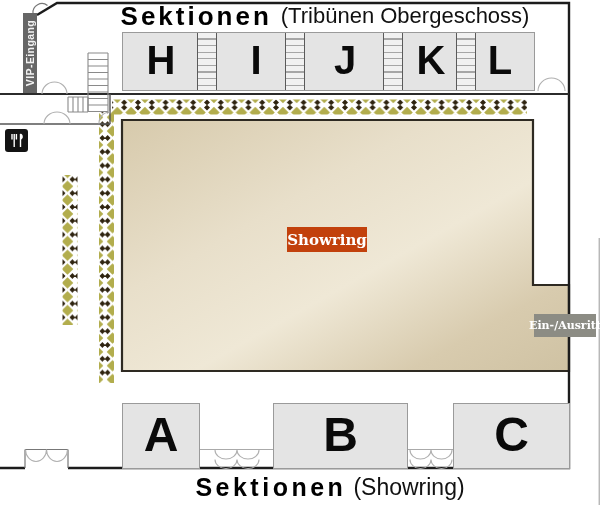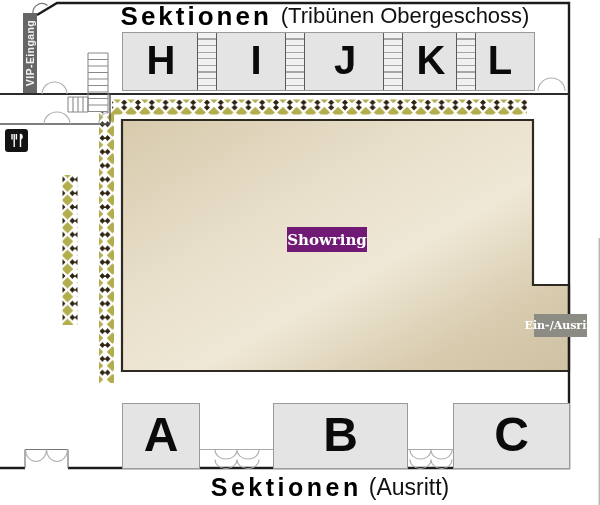--- a/index.html
+++ b/index.html
@@ -26,24 +26,24 @@
   .toplet{position:absolute;top:50%;transform:translate(-50%,-53%);
     font-weight:700;font-size:40px;color:#0a0a0a;}
   .botbox{display:flex;align-items:center;justify-content:center;}
   .botlet{font-weight:700;font-size:48px;color:#0a0a0a;transform:translateY(-2px);}
 
   
   .vipbox{position:absolute;left:23px;top:13px;width:14px;height:80px;background:#666;
     display:flex;align-items:center;justify-content:center;}
   .vipbox span{transform:rotate(-90deg);white-space:nowrap;color:#f2f2f2;
     font-weight:700;font-size:10.5px;letter-spacing:.4px;}
-  .ringlabel{position:absolute;left:287px;top:227px;width:80px;height:25px;background:#701a75;
+  .ringlabel{position:absolute;left:287px;top:227px;width:80px;height:25px;background:#c2410c;
     display:flex;align-items:center;justify-content:center;color:#fff;
     font-family:"DejaVu Serif",serif;font-weight:700;font-size:15px;}
-  .exitlabel{position:absolute;left:534px;top:314px;width:53px;height:23px;background:#8c8c84;
+  .exitlabel{position:absolute;left:534px;top:314px;width:62px;height:23px;background:#8c8c84;
     display:flex;align-items:center;justify-content:center;color:#fff;white-space:nowrap;
     font-family:"DejaVu Serif",serif;font-weight:700;font-size:11px;}
 
   
   .resticon{position:absolute;left:5px;top:129px;width:23px;height:23px;background:#131313;
     border-radius:3px;}
 </style>
 </head>
 <body>
 
@@ -175,16 +175,16 @@
   </div>
   <div class="secbox botbox" style="left:273px;top:403px;width:135px;height:66px;">
     <span class="botlet">B</span>
   </div>
   <div class="secbox botbox" style="left:453px;top:403px;width:117px;height:66px;">
     <span class="botlet">C</span>
   </div>
 
   <div class="title-bottom">
     <span class="b">Sektionen</span>
-    <span class="p">(Ausritt)</span>
+    <span class="p">(Showring)</span>
   </div>
 
 </div>
 
 </body></html>

